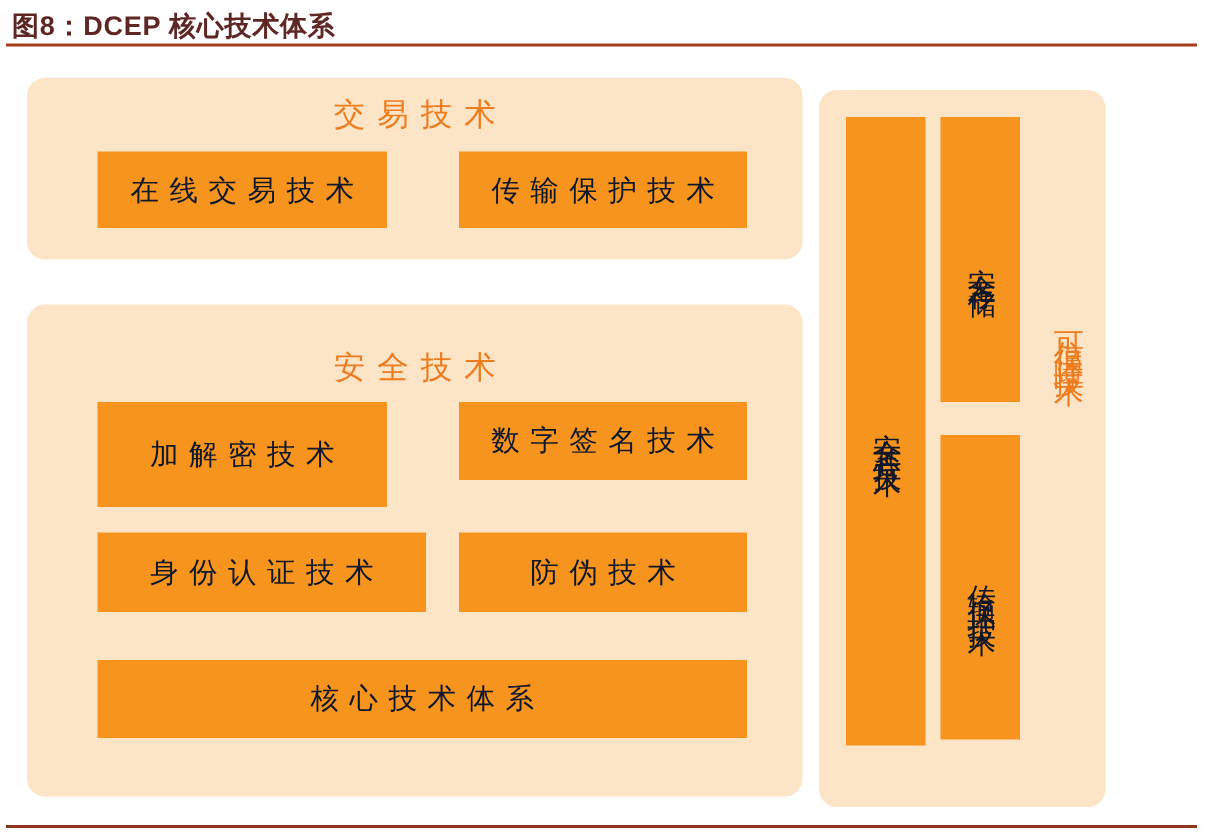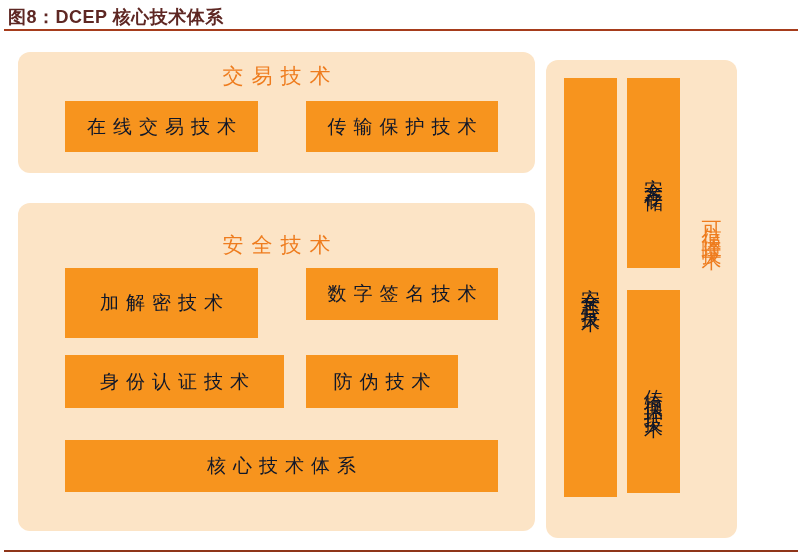--- a/index.html
+++ b/index.html
@@ -68,21 +68,21 @@
   }
 
   
   .box-online  { left: 47px;  top: 49px; width: 193px; height: 51px; }
   .box-offline { left: 288px; top: 49px; width: 192px; height: 51px; }
 
   
   .box-encrypt   { left: 47px;  top: 65px;  width: 193px; height: 70px; }
   .box-signature { left: 288px; top: 65px;  width: 192px; height: 52px; }
   .box-identity  { left: 47px;  top: 152px; width: 219px; height: 53px; }
-  .box-antifake  { left: 288px; top: 152px; width: 152px; height: 53px; }
+  .box-antifake  { left: 288px; top: 152px; width: 192px; height: 53px; }
   .box-antidup   { left: 47px;  top: 237px; width: 433px; height: 52px; }
 
   
   .vtext {
     writing-mode: vertical-rl;
     text-orientation: upright;
     letter-spacing: 5px;
     text-indent: 0;
   }
   .box-chip     { left: 18px; top: 18px;  width: 53px; height: 419px; }

